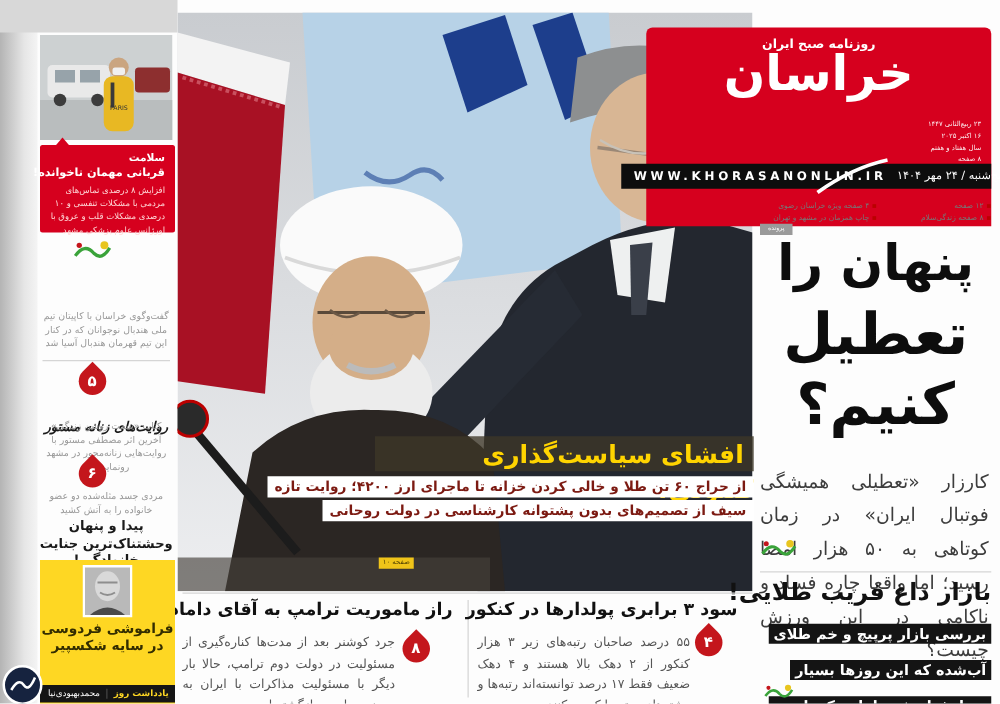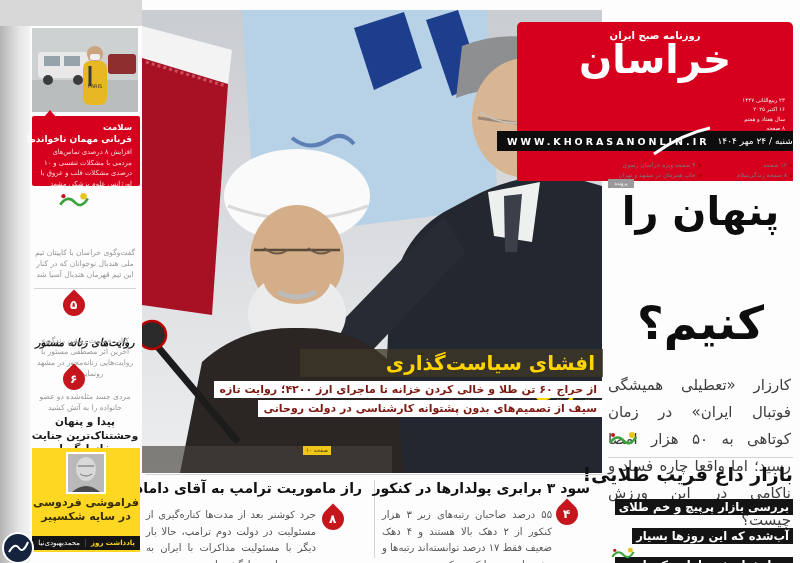--- a/index.html
+++ b/index.html
@@ -45,21 +45,21 @@
   .badge{width:22px;height:22px;background:#c4161c;border-radius:0 50% 50% 50%;transform:rotate(45deg);display:flex;align-items:center;justify-content:center;}
   .badge span{transform:rotate(-45deg);color:#fff;font-size:12px;font-weight:bold;}
   
   .red-box{left:32px;top:116px;width:108px;height:70px;background:#d6001e;border-radius:2px;color:#fff;direction:rtl;text-align:right;padding:6px 8px;box-sizing:border-box;}
   .red-notch{left:44px;top:110px;width:0;height:0;border-left:6px solid transparent;border-right:6px solid transparent;border-bottom:7px solid #d6001e;}
   .red-box .tag{font-size:8.5px;font-weight:bold;}
   .red-box .head{font-size:9px;font-weight:900;letter-spacing:-.3px;white-space:nowrap;margin:2px 0 3px;}
   .red-box .body{font-size:6.8px;line-height:1.55;color:#ffd7d7;}
   .sb-head{left:30px;width:110px;text-align:center;font-weight:900;color:#1a1a1a;direction:rtl;}
   .sb-text{left:32px;width:106px;text-align:center;color:#979797;direction:rtl;font-size:7.5px;line-height:1.45;}
-  .note-box{left:32px;top:448px;width:108px;height:104px;background:#fed723;}
+  .note-box{left:32px;top:448px;width:108px;height:116px;background:#fed723;}
   .note-title{position:absolute;top:48px;left:0;width:100%;text-align:center;font-size:11px;font-weight:900;color:#332d00;line-height:1.3;direction:rtl;}
   .note-strip{position:absolute;bottom:2px;left:0;width:100%;height:14px;background:#151515;display:flex;direction:rtl;align-items:center;}
   .note-strip .t{color:#fed723;font-size:7px;font-weight:bold;padding:0 5px;border-left:1px solid #444;}
   .note-strip .n{color:#fff;font-size:7px;padding:0 5px;}
   .wm{left:16px;top:536px;width:126px;height:26px;background:rgba(10,10,10,.9);border-radius:4px;color:#fff;}
   .wm .l1{position:absolute;left:36px;top:2px;font-size:10.5px;font-weight:bold;}
   .wm .l2{position:absolute;left:36px;top:13px;font-size:10.5px;font-weight:bold;}
   .wm-logo{left:2px;top:532px;width:32px;height:32px;border-radius:50%;background:#16233f;border:2px solid #fff;box-sizing:border-box;}
 </style>
 </head>
@@ -154,20 +154,21 @@
 
   <div class="abs index">
     <div><span class="b">▪</span><span>۱۲ صفحه</span></div>
     <div><span class="b">▪</span><span>۴ صفحه ویژه خراسان رضوی</span></div>
     <div><span class="b">▪</span><span>۸ صفحه زندگی‌سلام</span></div>
     <div><span class="b">▪</span><span>چاپ همزمان در مشهد و تهران</span></div>
   </div>
 
   <div class="abs tag-grey">پرونده</div>
   <div class="abs fb-line fb1">پنهان را</div>
+  <div class="abs fb-line fb2">تعطیل</div>
   <div class="abs fb-line fb3">کنیم؟</div>
   <div class="abs fb-lead">کارزار «تعطیلی همیشگی فوتبال ایران» در زمان کوتاهی به ۵۰ هزار امضا رسید؛ اما واقعا چاره فساد و ناکامی در این ورزش چیست؟</div>
   <svg class="abs" style="left:608px;top:431px;" width="30" height="17" viewBox="0 0 30 17">
     <path d="M2,12 q7,-10 14,-2 q6,6 12,-4" stroke="#3aa33a" stroke-width="2.5" fill="none"></path>
     <circle cx="24" cy="4" r="3" fill="#e8c51e"></circle>
       <circle cx="5" cy="4" r="2" fill="#c4161c"></circle>
   </svg>
   <div class="abs divider" style="left:608px;top:457px;width:185px;"></div>
 
   <div class="abs gold-head">بازار داغ فریب طلایی!</div>

